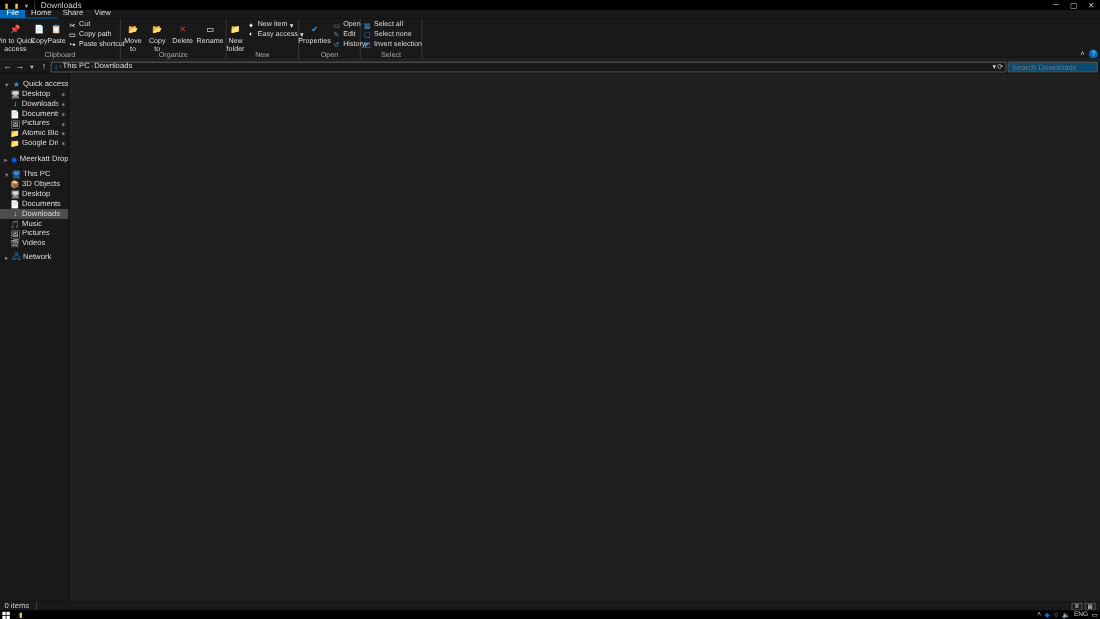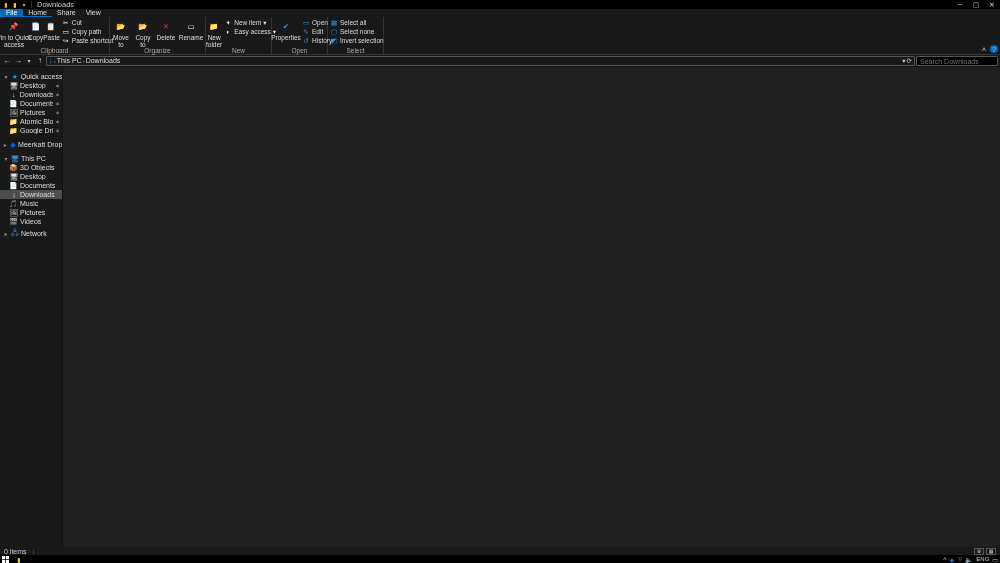--- a/index.html
+++ b/index.html
@@ -36,21 +36,21 @@
 .ribbon-collapse .c { width:8px; height:8px; color:#ccc; font-size:7px; display:flex; align-items:center; justify-content:center;}
 
 
 .addr { position:absolute; top:55px; left:0; right:0; height:12px; background:#191919; border-bottom:1px solid #111; display:flex; align-items:center; padding:0 2px; gap:1px;}
 .nav-btn { width:10px; height:10px; display:flex; align-items:center; justify-content:center; color:#ccc; font-size:8px;}
 .addr-box { flex:1; height:10px; border:1px solid #555; border-radius:1px; display:flex; align-items:center; padding:0 2px; gap:1px; background:#191919;}
 .addr-box .crumb { color:#ddd; font-size:7px; }
 .addr-box .csep { color:#888; font-size:6px; }
 .addr-box .spacer { flex:1; }
 .addr-box .r-btn { font-size:6.5px; color:#ccc; }
-.search-box { width:82px; height:10px; border:1px solid #555; border-radius:1px; background:#000000; color:#888; }
+.search-box { width:82px; height:10px; border:1px solid #555; border-radius:1px; background:#0c4a6e; color:#888; }
 .search-box input { width:100%; height:100%; background:transparent; border:none; outline:none; color:#ccc; font-size:7px; padding:0 3px;}
 
 
 .sidebar { position:absolute; top:67px; left:0; bottom:16px; width:63px; background:#191919; border-right:1px solid #111; padding-top:5px;}
 .tree-item { display:flex; align-items:center; height:9px; padding-left:3px; gap:2px; color:#ddd;}
 .tree-item.selected { background:#4d4d4d;}
 .tree-item .ticon { width:8px; height:8px; display:flex; align-items:center; justify-content:center; font-size:7px;}
 .tree-item .tlabel { font-size:7px; white-space:nowrap; overflow:hidden;}
 .tree-item .pin { margin-left:auto; margin-right:2px; color:#888; font-size:6px;}
 .tree-item.l1 { padding-left:10px; }

